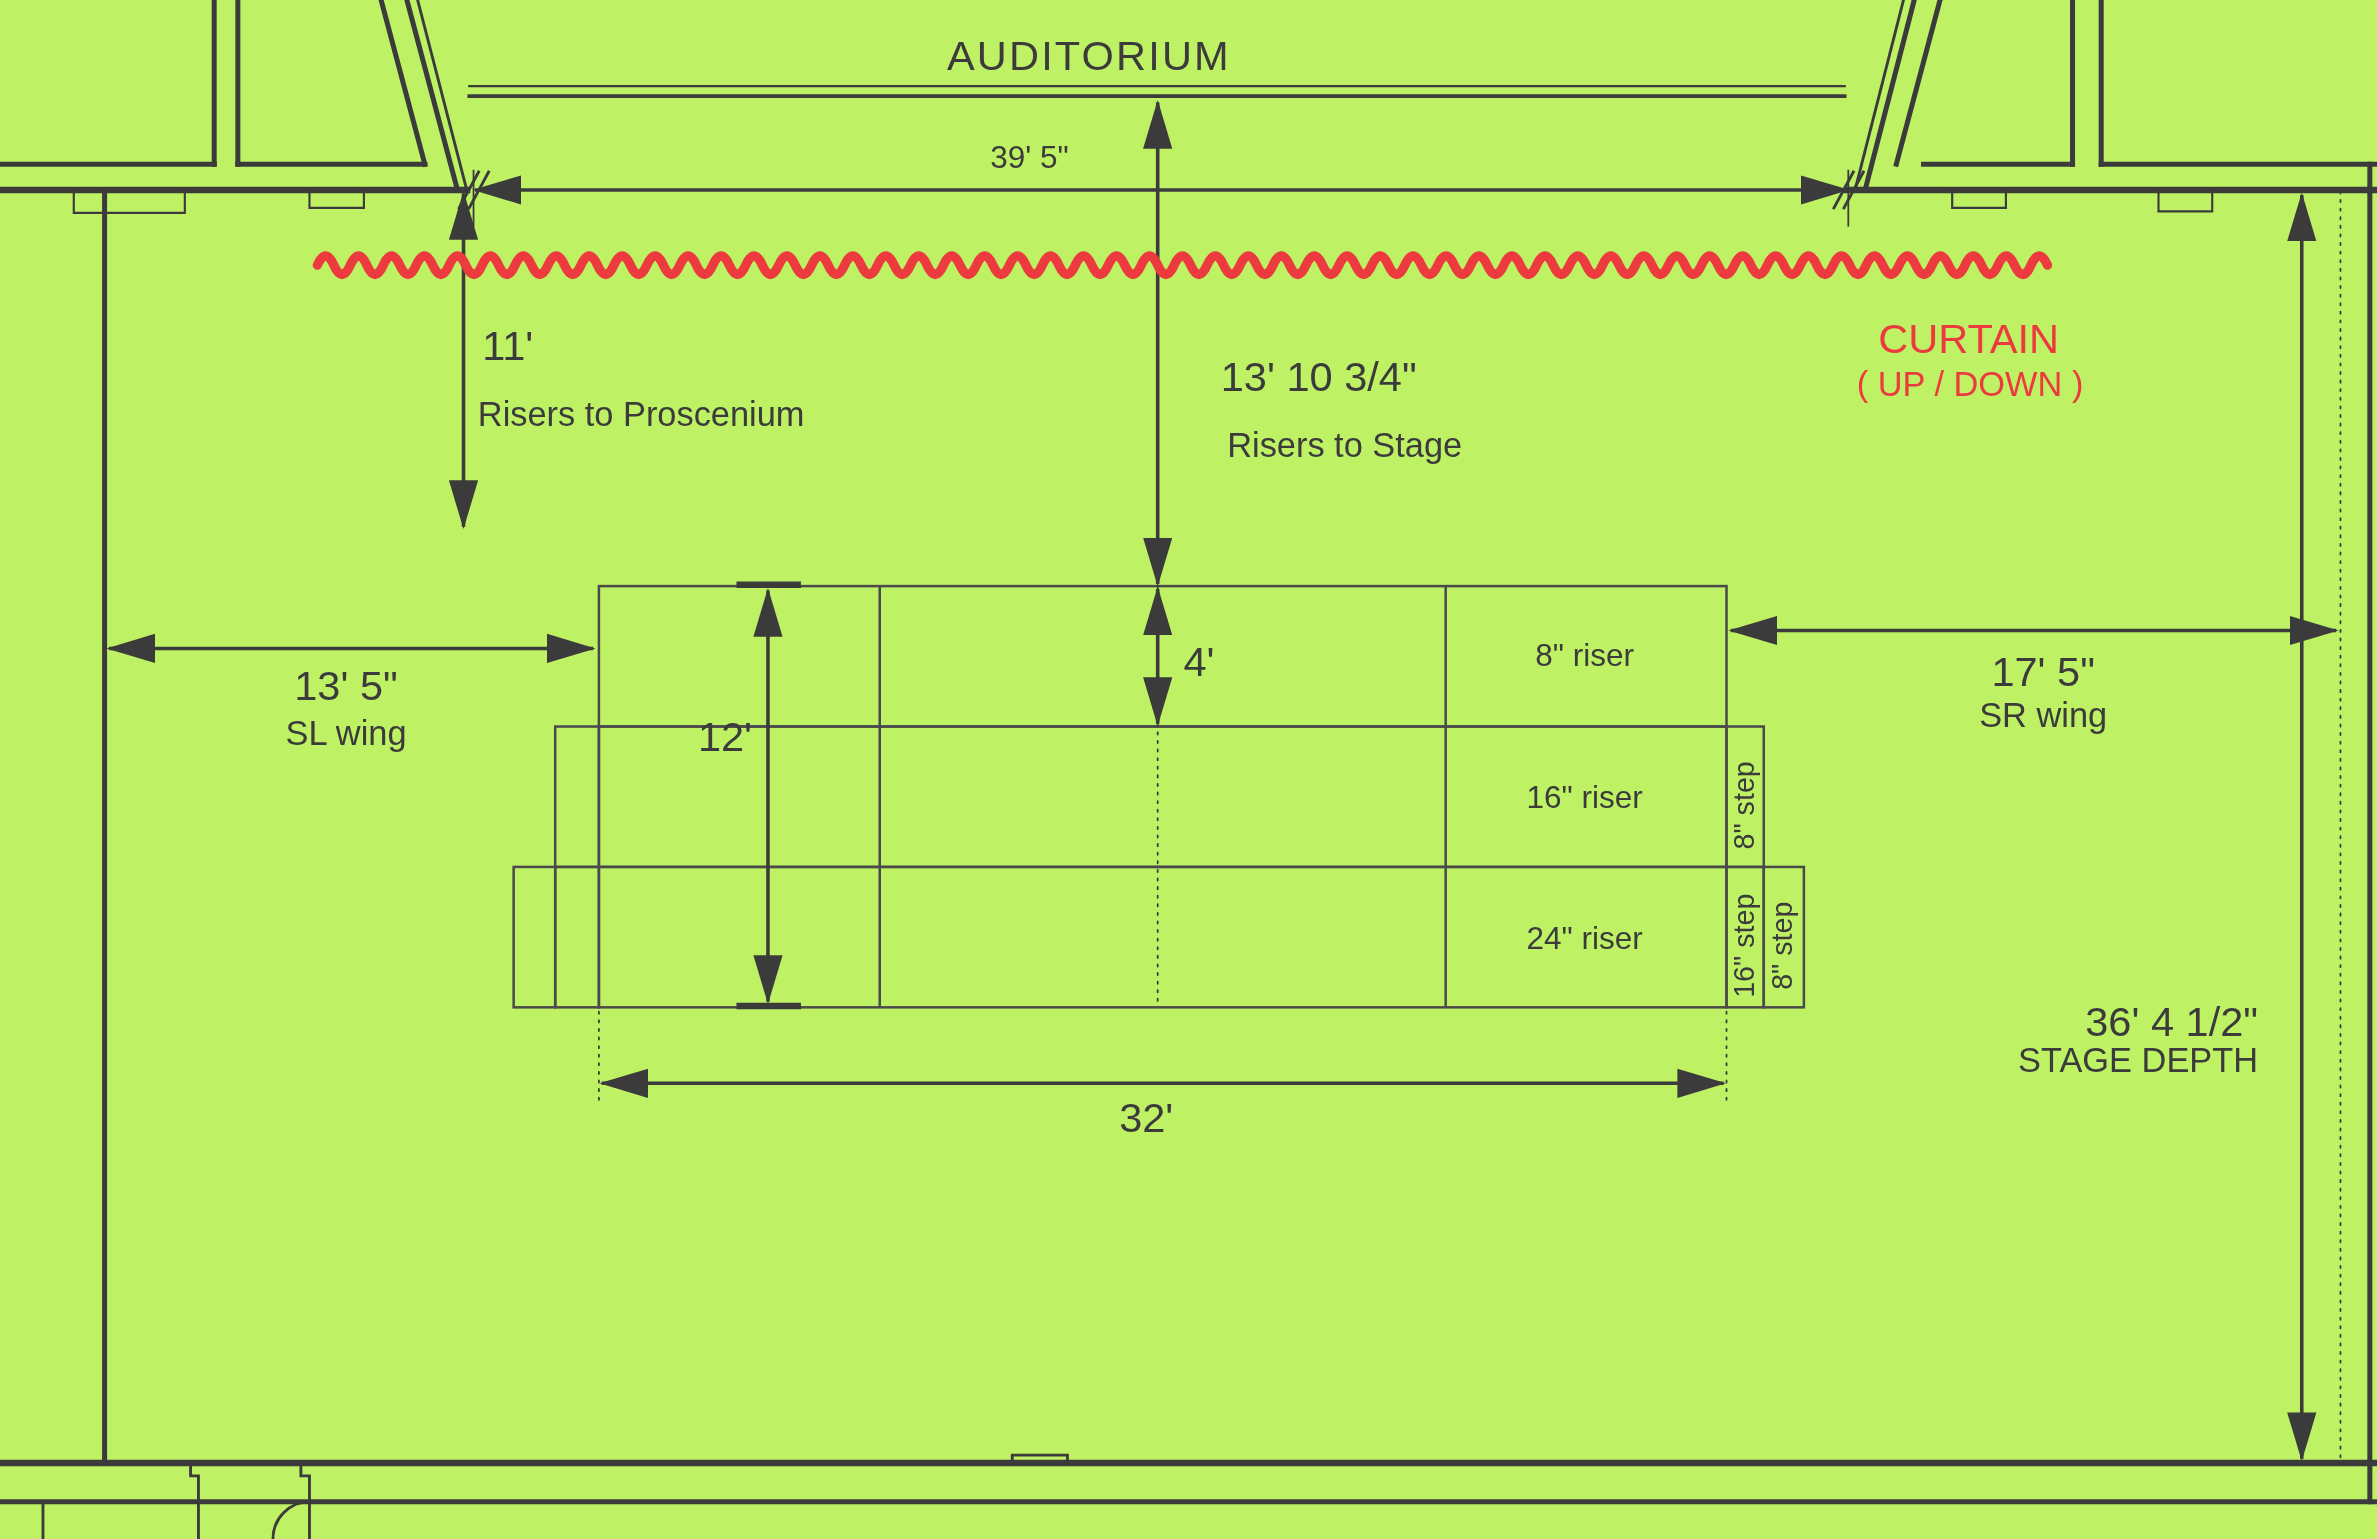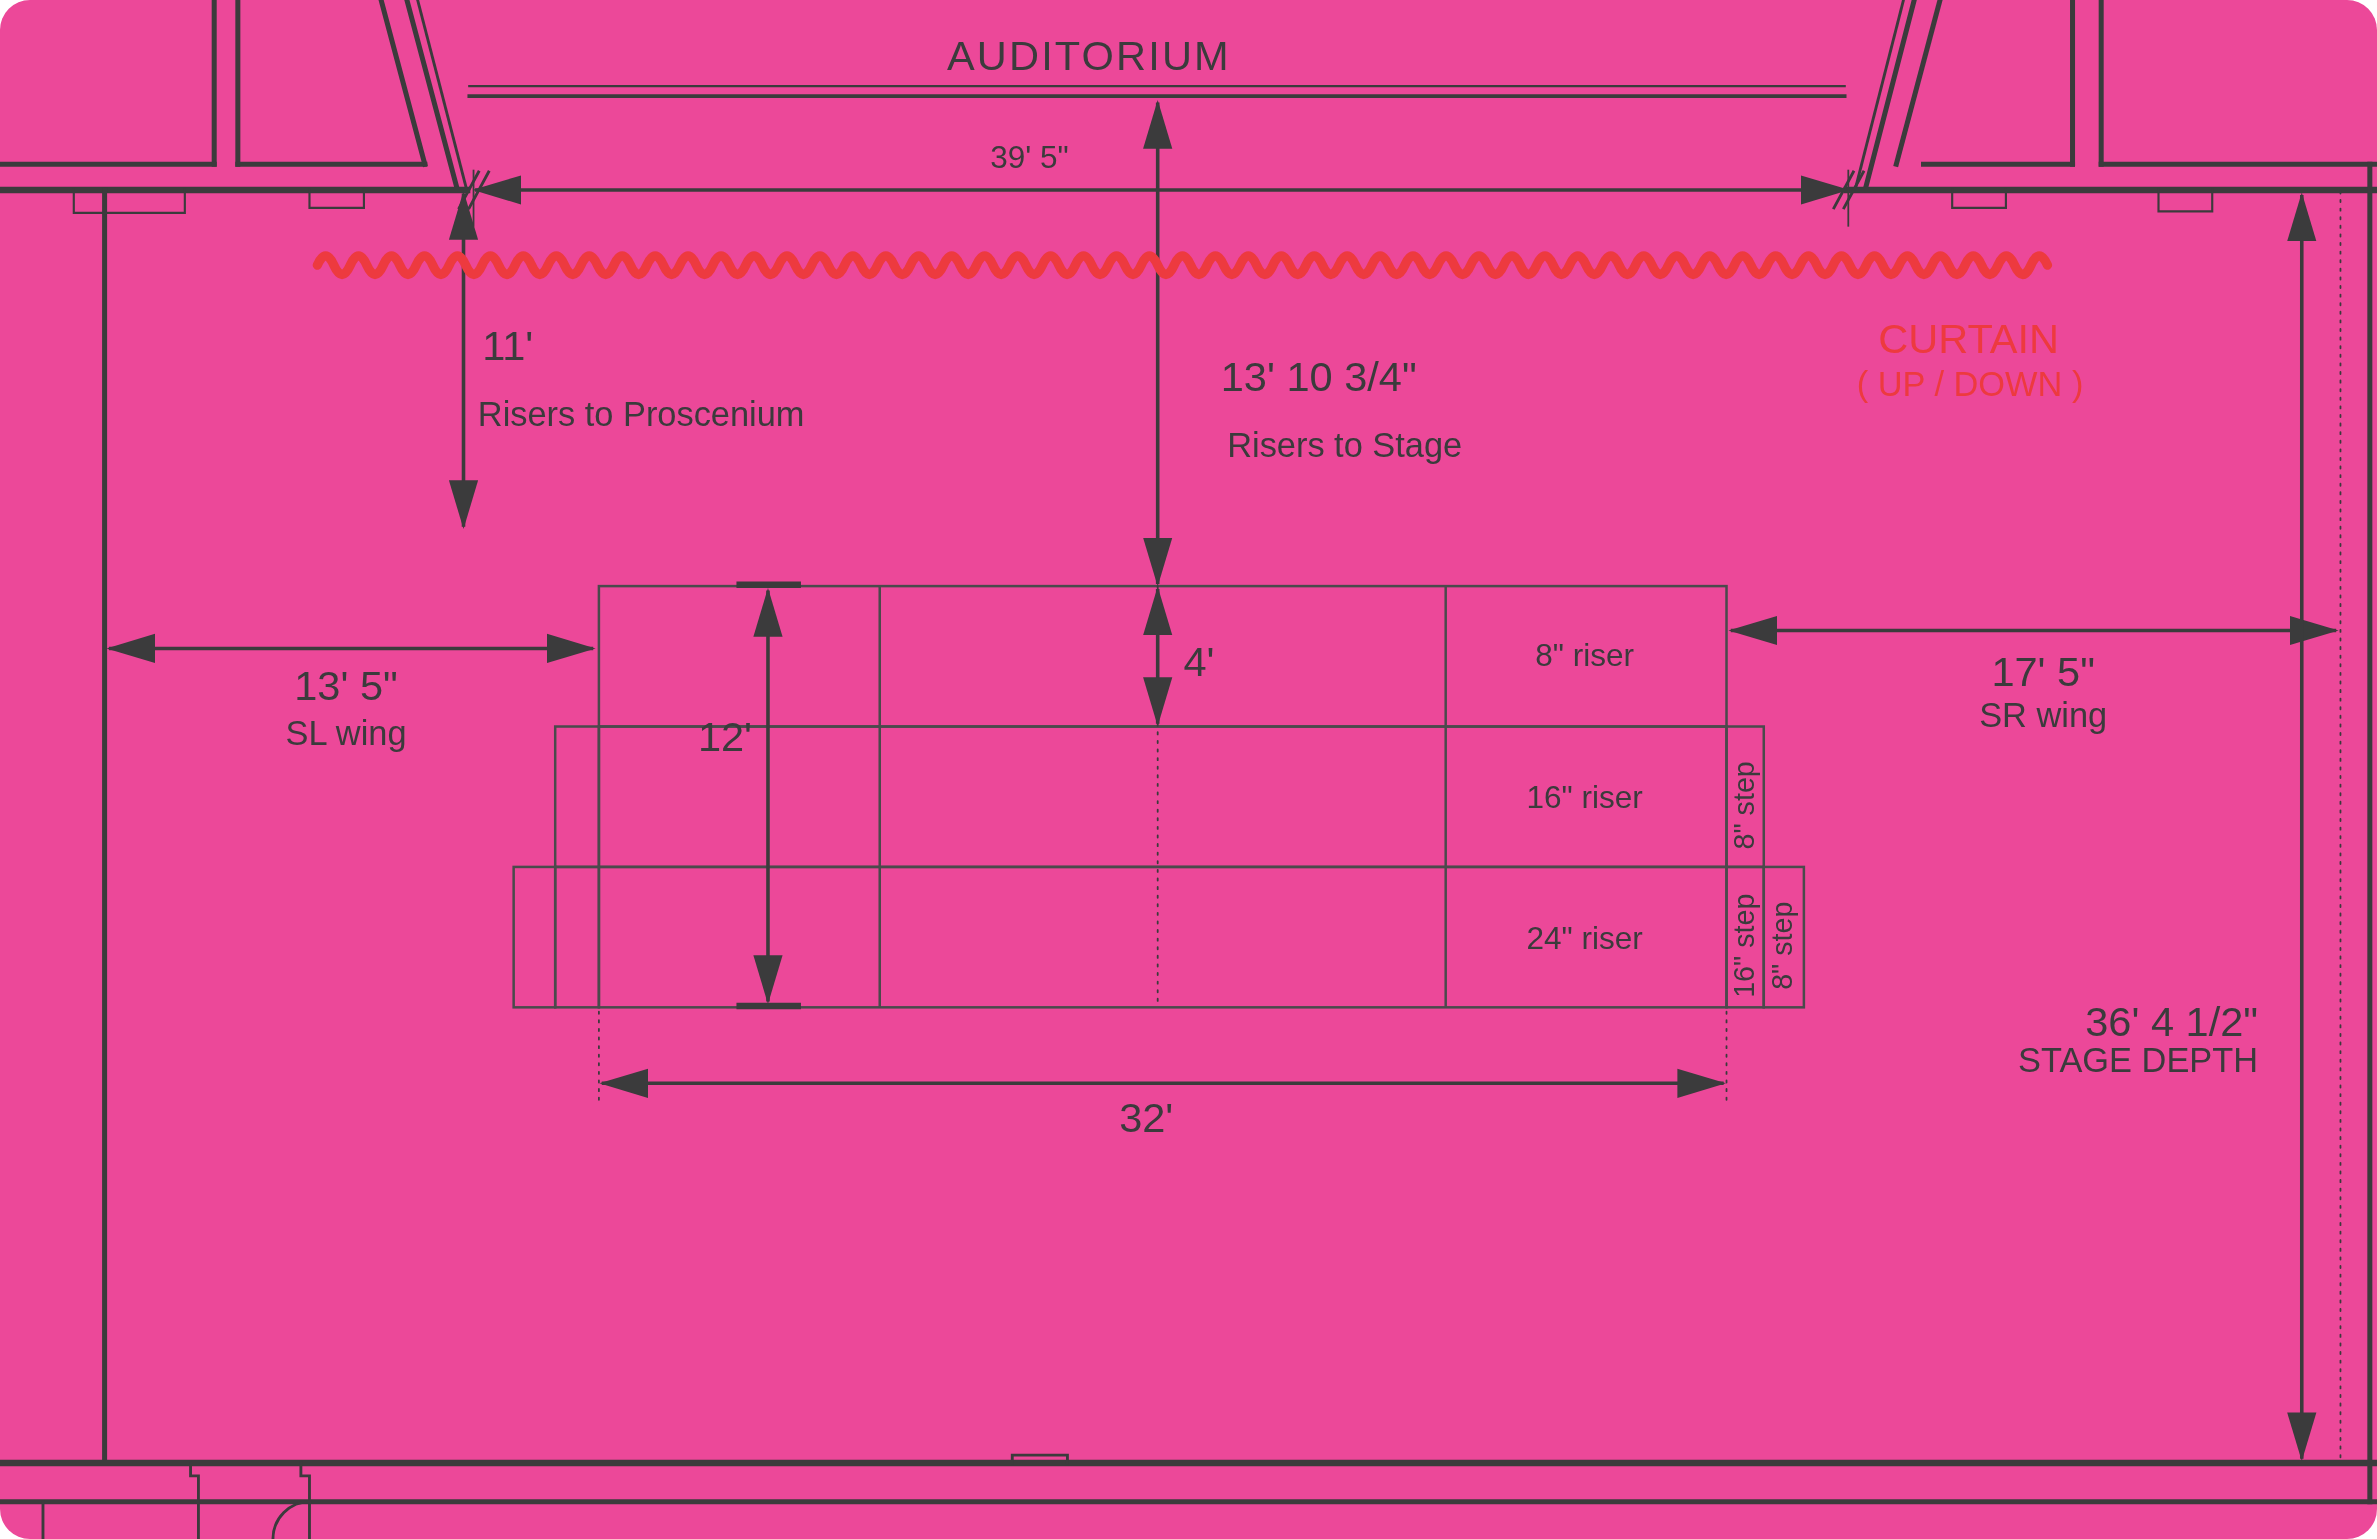--- a/index.html
+++ b/index.html
@@ -1,16 +1,16 @@
 <!DOCTYPE html>
 <html style="font-size:11.5px"><head>
 <meta charset="utf-8">
 <style>
   html,body{margin:0;padding:0;background:#ffffff;}
-  #plan{width:2377px;height:1539px;position:relative;background:#ec4899;overflow:hidden;border-radius:30px;}
+  #plan{width:2377px;height:1539px;position:relative;background:#bef264;overflow:hidden;}
   svg{display:block;}
   .ln{stroke:#3b3b3c;fill:none;stroke-linecap:square;}
   .w9{stroke-width:9;} .w7{stroke-width:7;} .w5{stroke-width:5;} .w4{stroke-width:4;}
   .w3{stroke-width:3;} .w2{stroke-width:2.5;}
   .dim{stroke:#3b3b3c;stroke-width:5;fill:none;}
   .dot{stroke-dasharray:3 9;stroke-linecap:round;}
   .tick{stroke:#3b3b3c;stroke-width:9;}
   .riser{stroke:#4a4a4c;stroke-width:3.5;fill:none;}
   text{fill:#3b3b3c;font-family:"Liberation Sans","DejaVu Sans",sans-serif;}
   .t-big{font-size:58px;}

